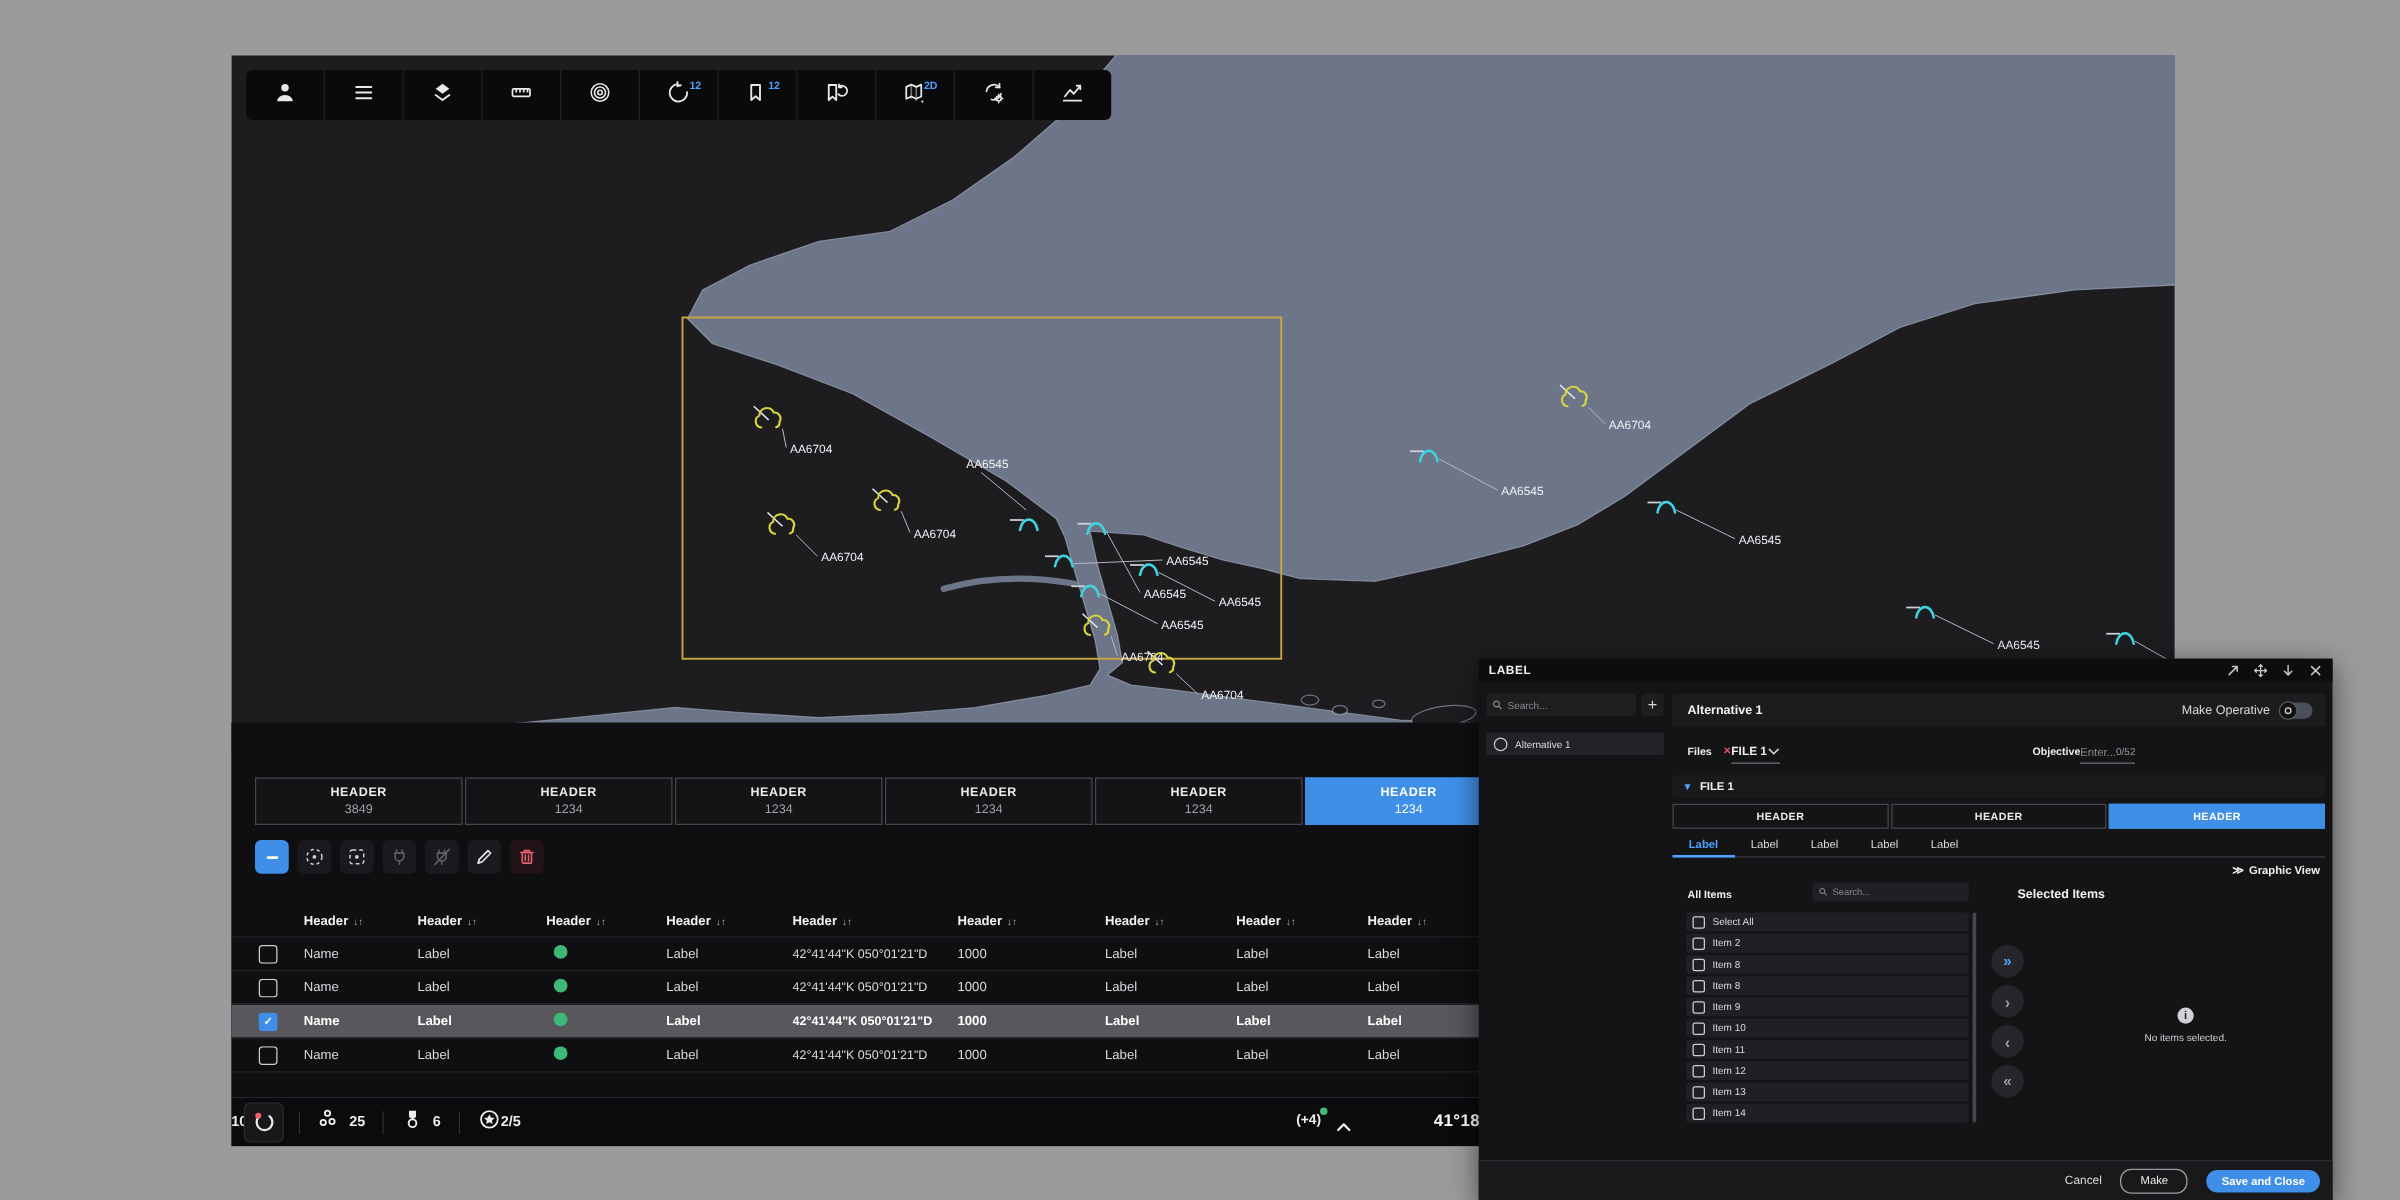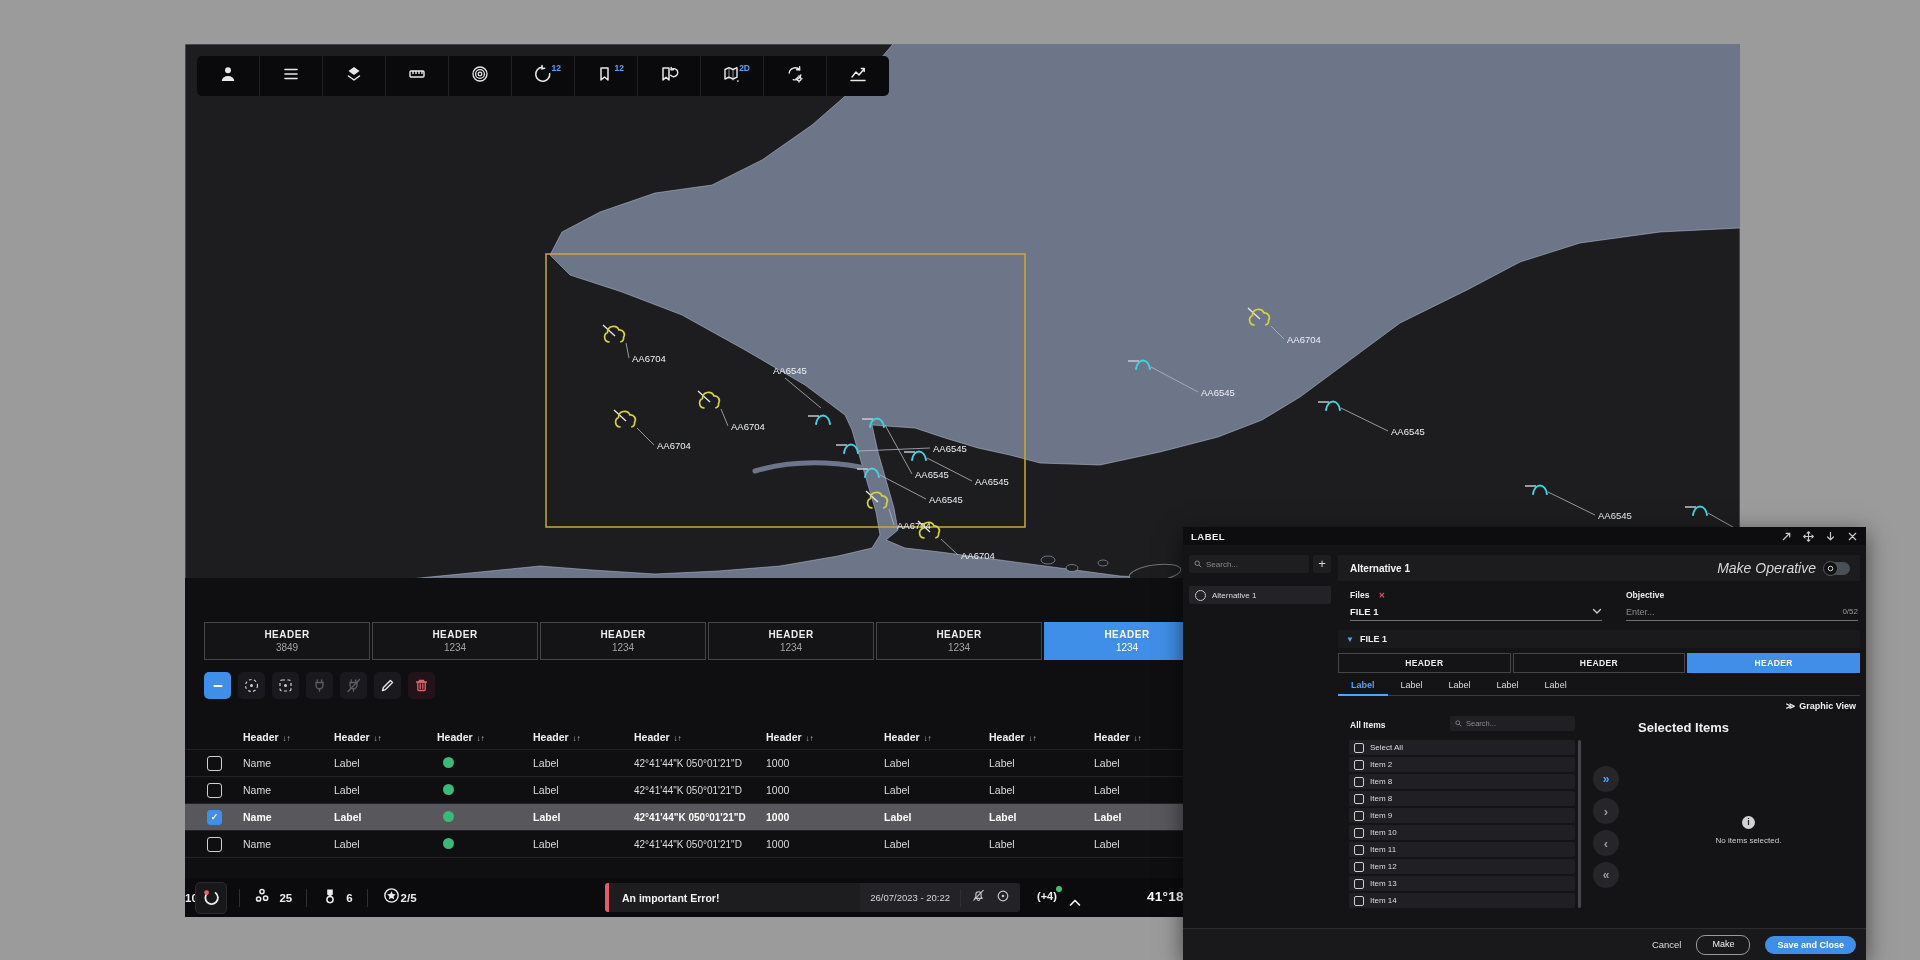--- a/index.html
+++ b/index.html
@@ -65,25 +65,25 @@
   .dsearch{flex:1;height:18px;background:#1e1e21;border-radius:3px;display:flex;align-items:center;padding-left:5px;gap:4px;}
   .dsearch .ph{font-size:8px;color:#8a8a8e;}
   #dlg-add{width:18px;height:18px;background:#1e1e21;border-radius:3px;color:#d8d8da;font-size:13px;line-height:18px;text-align:center;cursor:pointer;}
   .dlg-alt{margin-top:13px;height:18px;background:#232327;border-radius:2px;display:flex;align-items:center;padding-left:6px;cursor:pointer;}
   .radio{width:9px;height:9px;border:1.5px solid #c8c8cc;border-radius:50%;}
   .dlg-alt .altl{font-size:8px;color:#dcdcde;margin-left:6px;}
   
   #dlg-main{position:absolute;left:155px;top:28px;width:522px;}
   #dlg-header{height:26px;background:#1c1c1f;display:flex;align-items:center;}
   #dlg-header .htitle{font-size:10px;font-weight:bold;color:#f2f2f4;margin-left:12px;flex:1;}
-  #dlg-header .mop{font-size:14px;color:#d8d8da;font-style:italic;}
+  #dlg-header .mop{font-size:10px;color:#d8d8da;}
   .toggle{width:26px;height:13px;border-radius:7px;background:#4b4f57;margin:0 10px 0 8px;position:relative;cursor:pointer;}
   .toggle .knob{position:absolute;left:-1px;top:-1px;width:15px;height:15px;border-radius:50%;background:#121214;border:1px solid #5a5a5e;box-sizing:border-box;display:flex;align-items:center;justify-content:center;}
   #dlg-form{display:flex;margin-top:9px;}
-  .fcol{display:flex;flex-direction:column;}
+  .fcol{display:flex;}
   .fcol.left{width:252px;margin-left:12px;}
   .fcol.right{flex:1;margin-left:24px;margin-right:2px;}
   .flabel{font-size:8.5px;font-weight:bold;color:#ececee;display:flex;align-items:center;gap:9px;}
   .fx{color:#e05565;font-size:8px;font-weight:bold;cursor:pointer;}
   .fval{display:flex;align-items:center;border-bottom:1px solid #707076;height:17px;margin-top:3px;}
   .fval .v{font-size:9.5px;font-weight:bold;color:#f0f0f2;flex:1;}
   .fval .phv{font-size:9px;color:#8a8a8e;flex:1;font-weight:normal;}
   .fval .cnt{font-size:8px;color:#9a9aa0;}
   #file-bar{margin-top:9px;height:18px;background:#1a1a1d;border-radius:2px;display:flex;align-items:center;cursor:pointer;}
   #file-bar .tri{color:#4da3ff;font-size:8px;margin-left:8px;}
@@ -93,21 +93,21 @@
   .dlg-tab.active{background:#3f8fe8;border-color:#3f8fe8;color:#fff;}
   #dlg-subtabs{display:flex;margin-top:5px;border-bottom:1px solid #3a3a40;}
   .subtab{padding:2px 13px 4px;font-size:9px;color:#dcdcde;cursor:pointer;}
   .subtab.active{color:#4da3ff;font-weight:bold;border-bottom:2px solid #4da3ff;margin-bottom:-1px;}
   #gview{height:16px;display:flex;align-items:center;justify-content:flex-end;gap:4px;margin-top:2px;padding-right:4px;}
   #gview span{font-size:9px;font-weight:bold;color:#f0f0f2;}
   #items-head{position:relative;height:16px;margin-top:4px;}
   #items-head .aih{position:absolute;left:12px;top:2px;font-size:8.5px;font-weight:bold;color:#f0f0f2;}
   #items-head .dsearch2{position:absolute;left:112px;top:-2px;width:120px;height:15px;background:#202024;border-radius:2px;display:flex;align-items:center;padding-left:5px;gap:4px;}
   #items-head .dsearch2 .ph{font-size:7.5px;color:#8a8a8e;}
-  #items-head .sih{position:absolute;left:300px;top:2px;font-size:13px;font-weight:bold;color:#f0f0f2;}
+  #items-head .sih{position:absolute;left:276px;top:2px;font-size:10px;font-weight:bold;color:#f0f0f2;}
   #items-zone{display:flex;margin-top:6px;justify-content:center;}
   #dlg-items{width:226px;margin-left:11px;position:relative;}
   .ditem{height:15px;background:#202024;border-radius:2px;margin-bottom:2px;display:flex;align-items:center;padding-left:5px;cursor:pointer;}
   .ditem .icb{width:8px;height:8px;border:1.2px solid #cfcfd3;border-radius:2px;}
   .ditem .il{font-size:8px;color:#dcdcde;margin-left:6px;}
   #dlg-scroll{position:absolute;right:-6px;top:0;bottom:2px;width:3px;background:#46464c;border-radius:2px;}
   #transfer{width:62px;display:flex;flex-direction:column;align-items:center;gap:6px;margin-top:26px;}
   .tbtn{width:26px;height:26px;border-radius:50%;background:#26262a;display:flex;align-items:center;justify-content:center;color:#9a9aa0;cursor:pointer;font-weight:bold;}
   .tbtn.blue{color:#4da3ff;}
   .tbtn.g1{font-size:12px;} .tbtn.g2{font-size:13px;}
@@ -491,37 +491,20 @@
             <circle cx="9" cy="12.6" r="3.1" fill="none" stroke="#ececee" stroke-width="1.5"></circle>
           </svg></span>
       <span class="sb-val" style="margin-left:7px">6</span>
       <span class="sb-sep" style="margin:0 14px"></span>
       <span><svg width="19" height="19" viewBox="0 0 20 20">
             <circle cx="10" cy="10" r="7" fill="none" stroke="#ececee" stroke-width="1.5"></circle>
             <path d="M10,5.6 l1.35,2.75 3.05,.44 -2.2,2.15 .52,3.0 -2.72,-1.43 -2.72,1.43 .52,-3.0 -2.2,-2.15 3.05,-.44 z" fill="#ececee"></path>
           </svg></span>
       <span class="sb-val" style="margin-left:0">2/5</span>
 
-      <div id="sb-banner">
-        <div class="bar"></div>
-        <div class="btext">An important Error!</div>
-        <div class="bright">
-          <span class="bdate">26/07/2023 - 20:22</span>
-          <span class="sb-sep"></span>
-          <span><svg width="15" height="15" viewBox="0 0 16 16" fill="none" stroke="#c6c6ca" stroke-width="1.2" stroke-linecap="round" stroke-linejoin="round">
-                <path d="M4,11 h8 l-1.2,-1.6 v-2.6 a2.8,2.8 0 0 0 -5.6,0 v2.6 z"></path>
-                <path d="M6.7,12.4 a1.4,1.4 0 0 0 2.6,0"></path>
-                <path d="M3,13 L13,2.6"></path>
-              </svg></span>
-          <span><svg width="14" height="14" viewBox="0 0 14 14" fill="none" stroke="#c6c6ca" stroke-width="1.2">
-                <circle cx="7" cy="7" r="4.8"></circle>
-                <circle cx="7" cy="7" r="1.3" fill="#c6c6ca" stroke="none"></circle>
-              </svg></span>
-        </div>
-      </div>
 
       <span class="pl4"><span>(+4)</span><span class="gdot"></span></span>
       <span id="sb-caret"><svg width="12" height="9" viewBox="0 0 12 9" fill="none" stroke="#f0f0f2" stroke-width="1.7" stroke-linecap="round" stroke-linejoin="round">
             <path d="M1.5,7 L6,2.5 10.5,7"></path>
           </svg></span>
       <span id="sb-coords">41°18</span>
     </div>
   </div>
 
   <div id="dlg">

